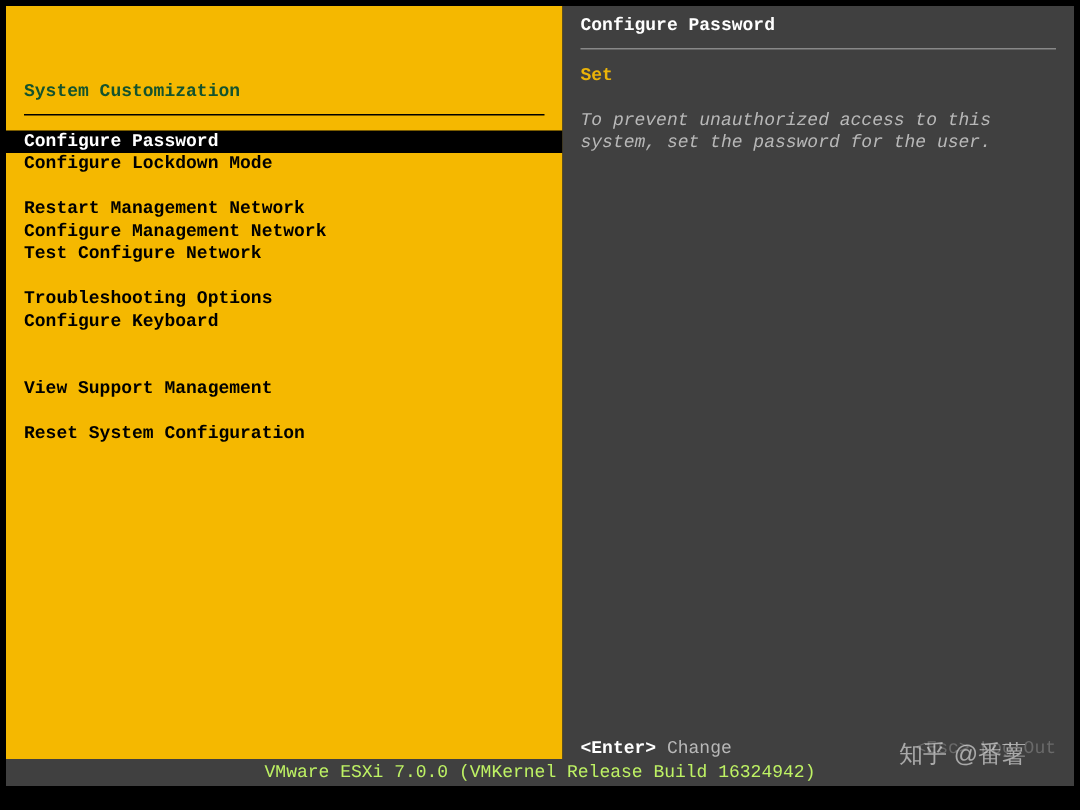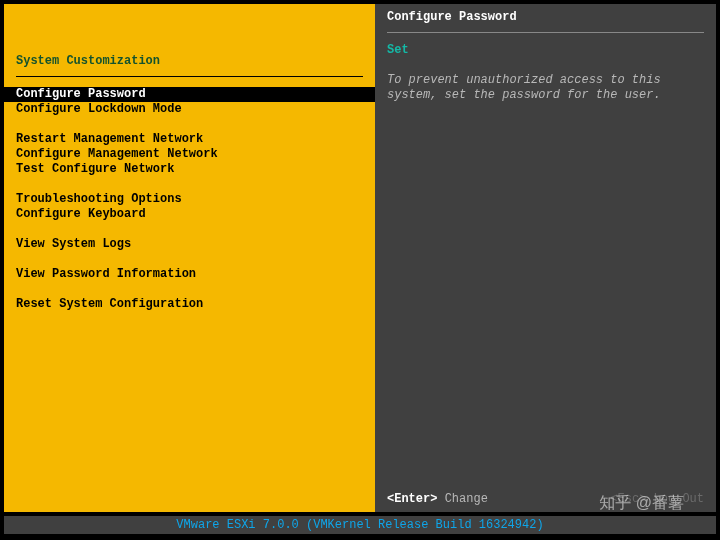--- a/index.html
+++ b/index.html
@@ -62,21 +62,21 @@
   }
   .menu-item.selected {
     background: #000;
     color: #fff;
   }
   .menu-gap { height: 15px; }
   .detail {
     padding: 0 12px;
   }
   .detail-head {
-    color: #14b8a6;
+    color: #eab308;
     font-weight: bold;
     line-height: 15px;
   }
   .detail-gap { height: 15px; }
   .detail-body {
     color: #b8b8b8;
     line-height: 15px;
     max-width: 320px;
     font-style: italic;
   }
@@ -85,24 +85,24 @@
     left: 0; right: 0; bottom: 0;
     padding: 4px 12px 6px 12px;
     color: #b8b8b8;
     display: flex;
     justify-content: space-between;
   }
   .hint-bar .key { color: #fff; font-weight: bold; }
   .hint-bar .rt { color: #6a6a6a; }
   .status-bar {
     position: absolute;
-    left: 4px; right: 4px; bottom: 6px;
+    left: 4px; right: 4px; bottom: 16px;
     height: 18px;
     background: #404040;
-    color: #0ea5e9;
+    color: #bef264;
     text-align: center;
     line-height: 18px;
   }
   .watermark {
     position: absolute;
     right: 36px; bottom: 26px;
     color: rgba(255,255,255,0.55);
     font-family: sans-serif;
     font-size: 16px;
     pointer-events: none;
@@ -121,23 +121,22 @@
           <div class="menu-item selected">Configure Password</div>
           <div class="menu-item">Configure Lockdown Mode</div>
           <div class="menu-gap"></div>
           <div class="menu-item">Restart Management Network</div>
           <div class="menu-item">Configure Management Network</div>
           <div class="menu-item">Test Configure Network</div>
           <div class="menu-gap"></div>
           <div class="menu-item">Troubleshooting Options</div>
           <div class="menu-item">Configure Keyboard</div>
           <div class="menu-gap"></div>
-          <div class="menu-item">View System Logs</div>
           <div class="menu-gap"></div>
-          <div class="menu-item">View Password Information</div>
+          <div class="menu-item">View Support Management</div>
           <div class="menu-gap"></div>
           <div class="menu-item">Reset System Configuration</div>
         </div>
     </div>
 
     <div class="panel-right">
       <div class="panel-title right">Configure Password</div>
       <hr class="hr-right">
       <div class="detail">
         <div class="detail-head">Set</div>

